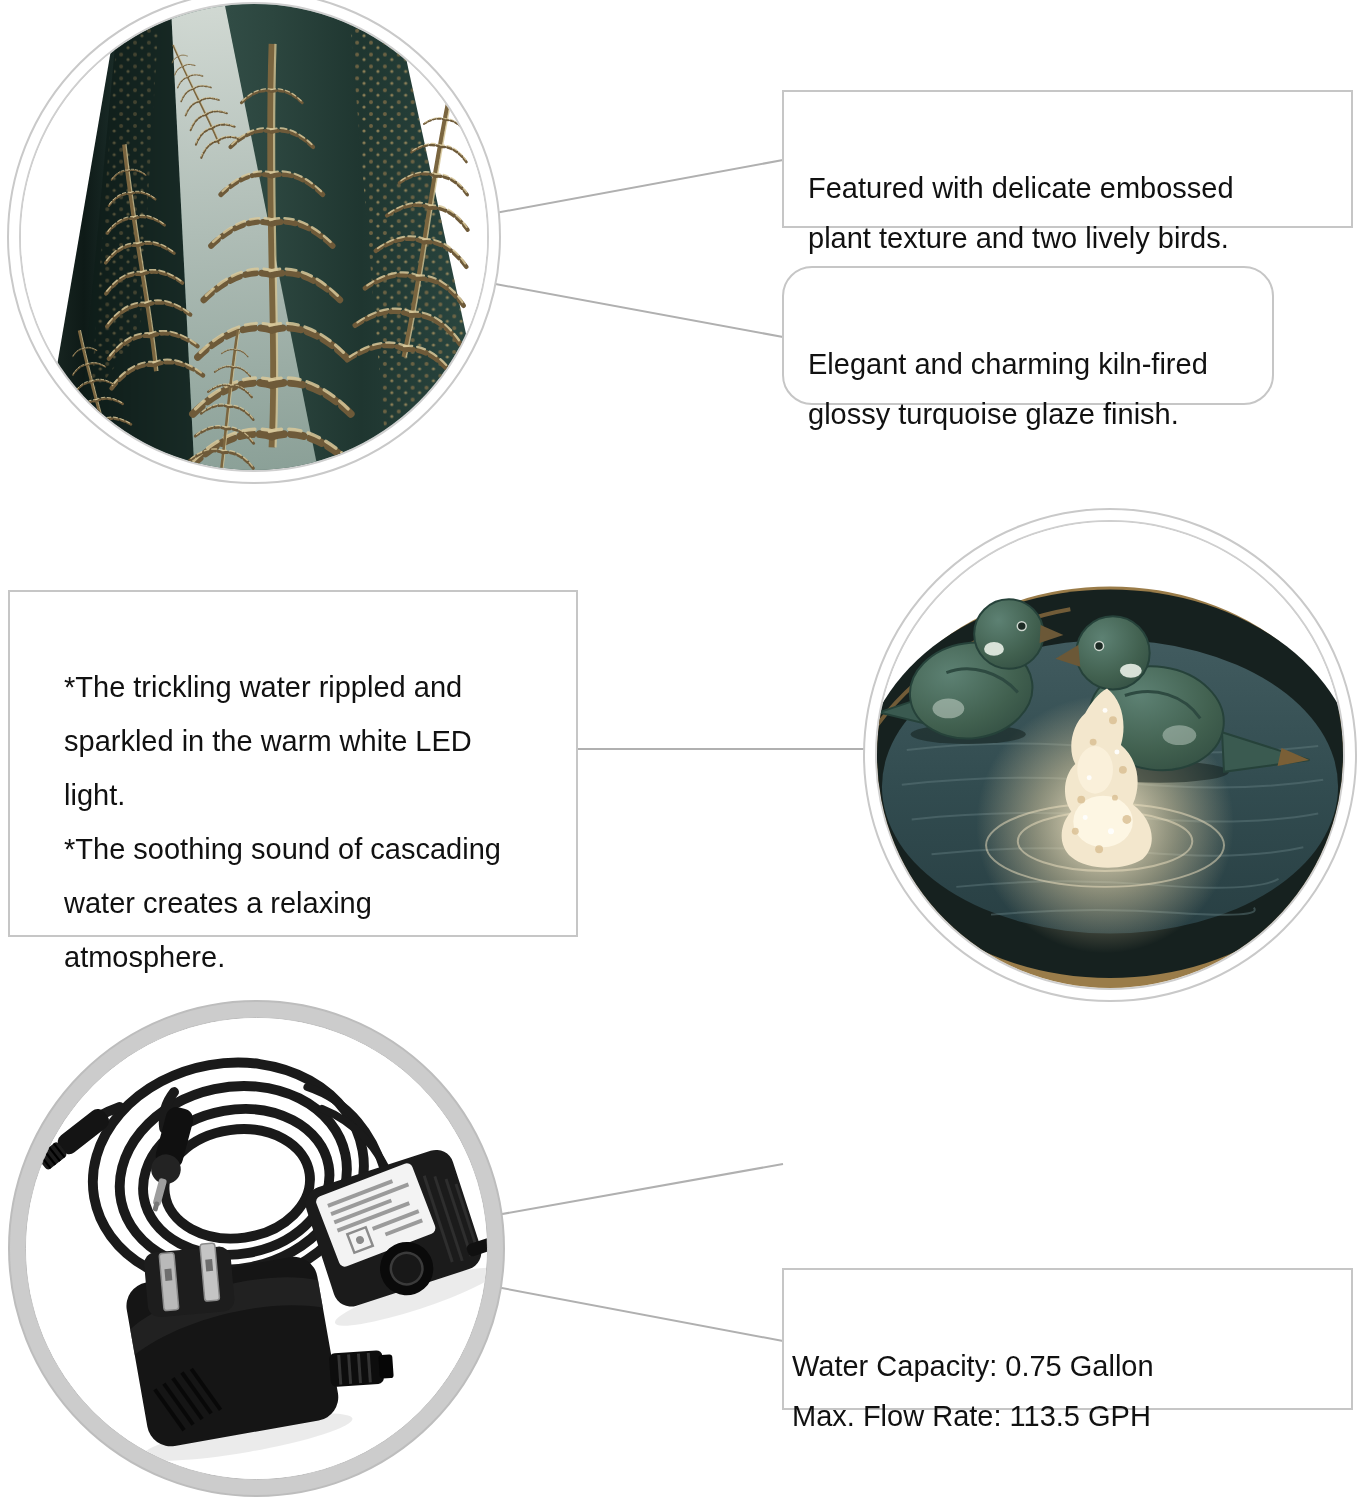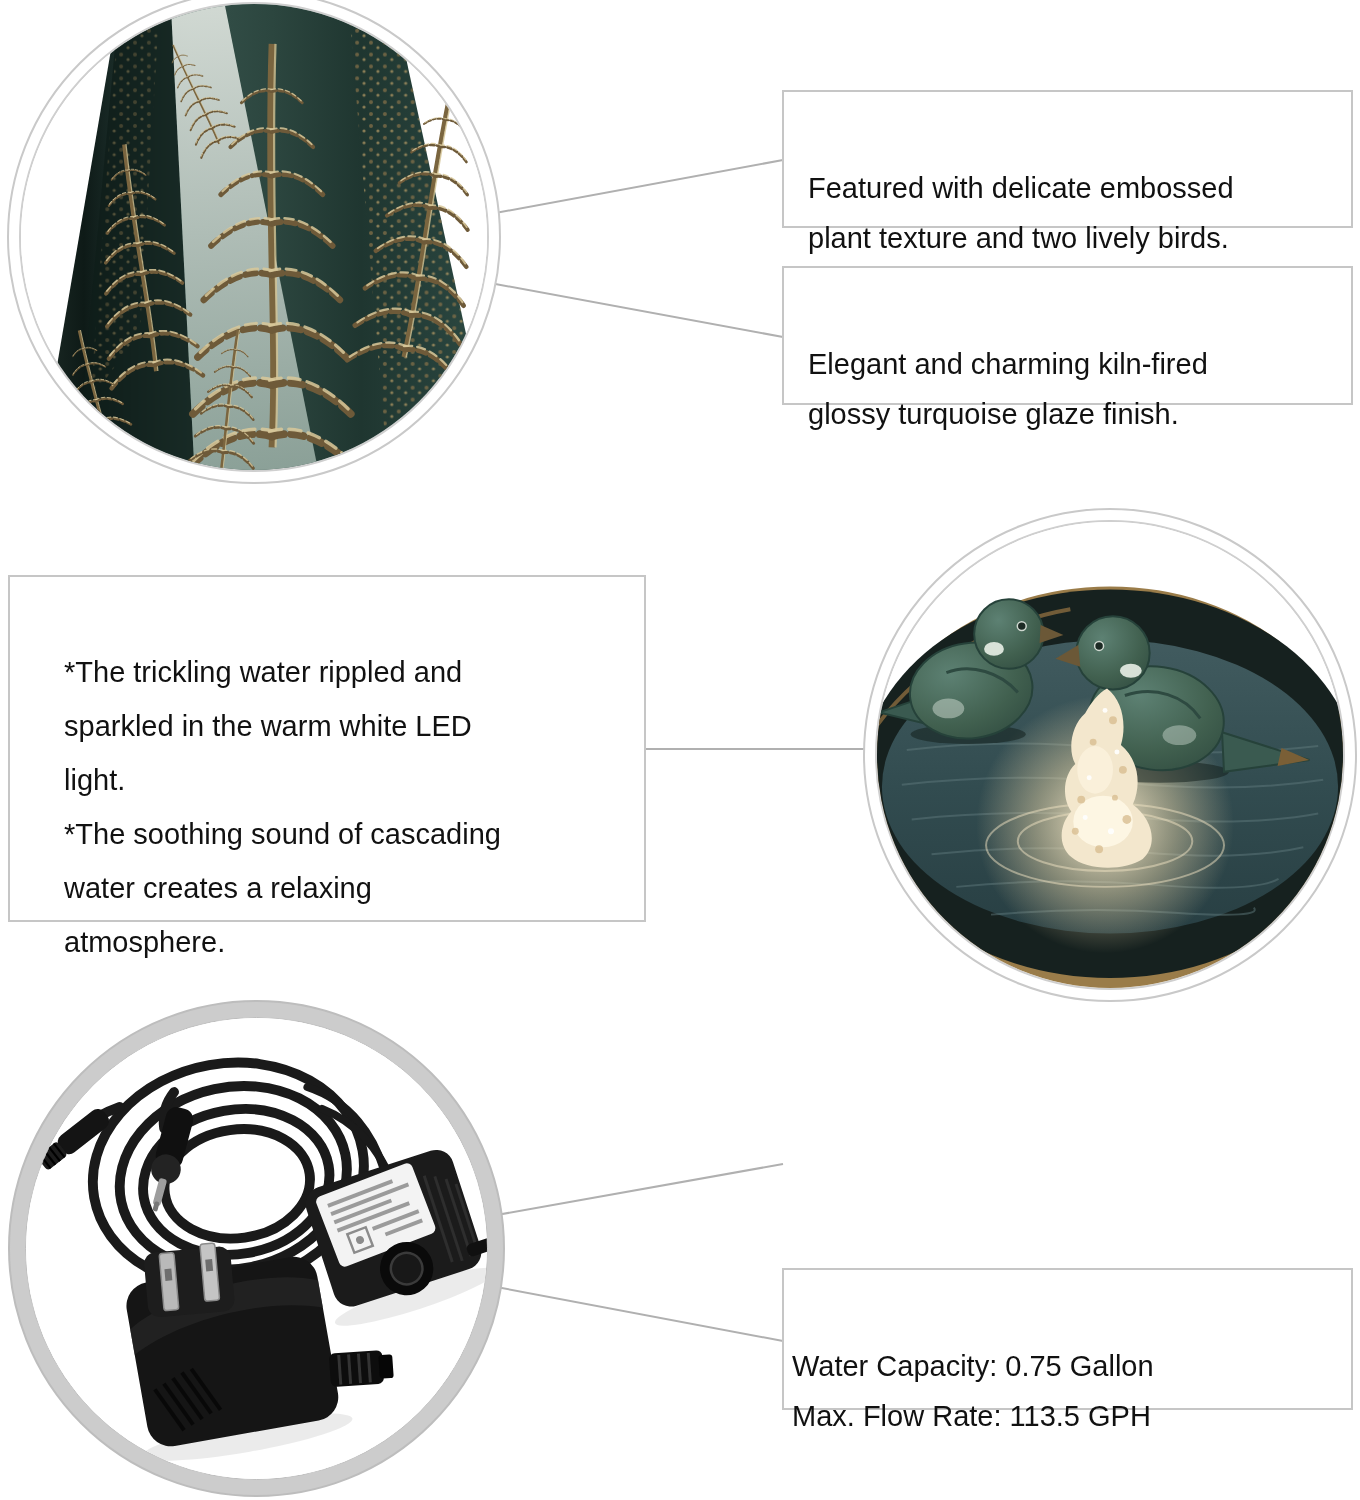--- a/index.html
+++ b/index.html
@@ -293,26 +293,26 @@
         </g>
       </svg>
     </div>
   </div>
 
   <div class="callout" id="callout-texture" style="left:782px;top:90px;width:571px;height:138px;">
     <span>Featured with delicate embossed
 plant texture and two lively birds.</span>
   </div>
 
-  <div class="callout" id="callout-glaze" style="left:782px;top:266px;width:571px;height:139px;">
+  <div class="callout" id="callout-glaze" style="left:782px;top:266px;width:492px;height:139px;border-radius:30px;">
     <span>Elegant and charming kiln-fired
 glossy turquoise glaze finish.</span>
   </div>
 
-  <div class="callout" id="callout-led" style="left:8px;top:575px;width:638px;height:347px;">
+  <div class="callout" id="callout-led" style="left:8px;top:590px;width:570px;height:347px;">
     <span>*The trickling water rippled and
 sparkled in the warm white LED
 light.
 *The soothing sound of cascading
 water creates a relaxing
 atmosphere.</span>
   </div>
 
 
   <div class="callout" id="callout-specs" style="left:782px;top:1268px;width:571px;height:142px;padding-left:8px;">

